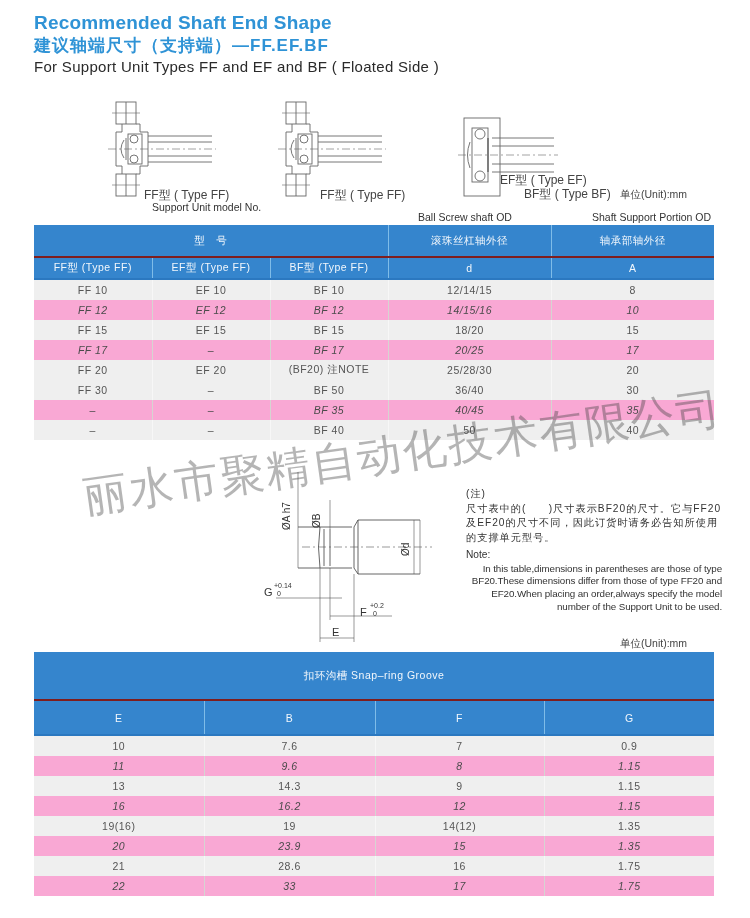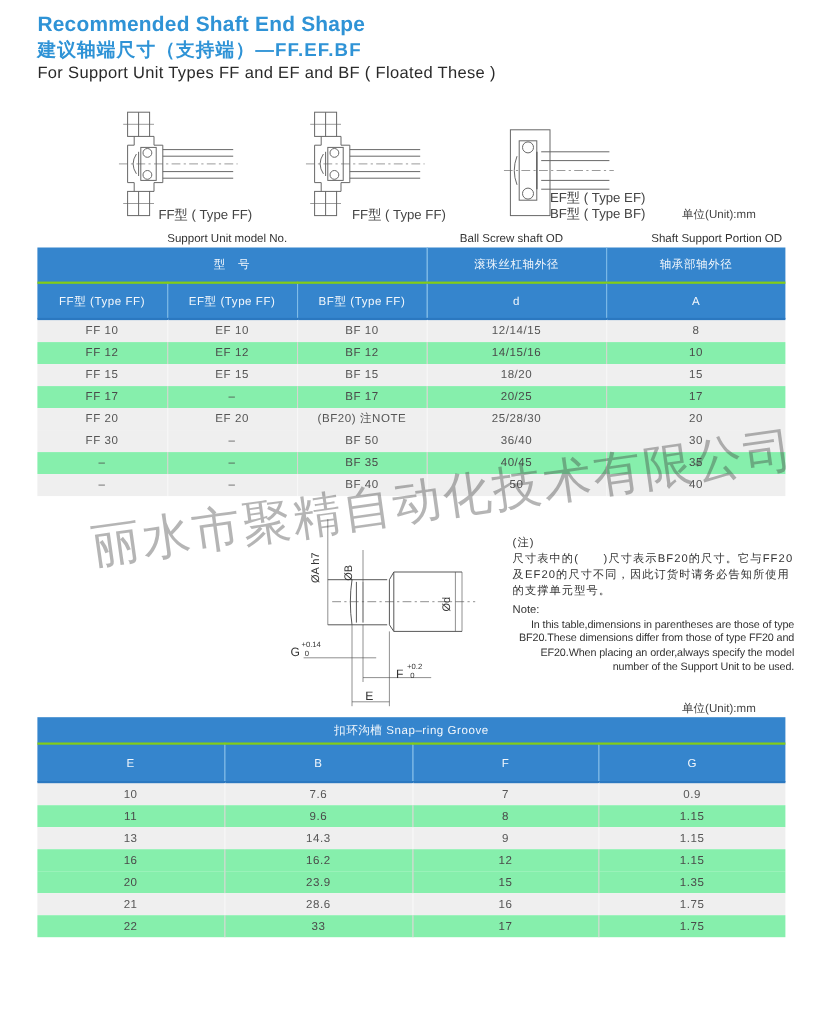--- a/index.html
+++ b/index.html
@@ -12,42 +12,42 @@
 
   .diagram-label { font-size: 12px; color: #444; white-space: nowrap; }
   .unit { font-size: 10.5px; color: #444; white-space: nowrap; }
   .caption { font-size: 10.5px; color: #333; white-space: nowrap; }
 
   table.spec { position: absolute; border-collapse: collapse; table-layout: fixed; }
   table.spec td { text-align: center; padding: 0; font-size: 10.5px; letter-spacing: 0.5px; }
   table.spec tr.hdr td { background: #3585cd; color: #f2f7fc; border-left: 1.5px solid #7fbce8; border-right: 1.5px solid #7fbce8; }
   table.spec tr.hdr td:first-child { border-left: none; }
   table.spec tr.hdr td:last-child { border-right: none; }
-  table.spec tr.hdr1 td { border-bottom: 2px solid #84cc16; }
+  table.spec tr.hdr1 td { border-bottom: 2px solid #7f1d1d; }
   table.spec tr.hdr2 td { border-bottom: 2px solid #2b78c0; }
   table.spec tr.row td { height: 20px; color: #555; border-left: 1.5px solid #f7f7f7; }
   table.spec tr.row td:first-child { border-left: none; }
   table.spec tr.row.odd td { background: #efefef; }
-  table.spec tr.row.even td { background: #86efac; color: #4a4a4a; border-left-color: #d6d4d1; }
+  table.spec tr.row.even td { background: #f9a8d4; color: #4a4a4a; border-left-color: #d6d4d1; font-style: italic; }
 
   .note { left: 466px; top: 487px; width: 256px; font-size: 10.2px; color: #333; line-height: 14.5px; }
   .note .cn { letter-spacing: 1px; }
   .note .en-h { margin-top: 3px; }
   .note .en { font-size: 9.8px; line-height: 12.8px; letter-spacing: -0.1px; text-align: right; }
 
   .watermark { left: 88px; top: 468px; font-size: 44px; color: rgba(60,60,60,0.38);
                transform: rotate(-8deg); transform-origin: left bottom; white-space: nowrap;
                font-weight: 300; letter-spacing: 2px; pointer-events: none; }
 </style>
 </head>
 <body>
 
 <div class="abs title-en">Recommended Shaft End Shape</div>
 <div class="abs title-cn">建议轴端尺寸（支持端）—FF.EF.BF</div>
-<div class="abs subtitle">For Support Unit Types FF and EF and BF ( Floated These )</div>
+<div class="abs subtitle">For Support Unit Types FF and EF and BF ( Floated Side )</div>
 
 <svg class="abs" style="left:108px;top:96px" width="110" height="106" fill="none" stroke="#666" stroke-width="0.9">
   <rect x="8" y="6" width="20" height="22"></rect>
     <rect x="8" y="78" width="20" height="22"></rect>
   <line x1="18" y1="6" x2="18" y2="28"></line>
     <line x1="18" y1="78" x2="18" y2="100"></line>
   <line x1="4" y1="17" x2="32" y2="17" stroke-width="0.6"></line>
     <line x1="4" y1="89" x2="32" y2="89" stroke-width="0.6"></line>
   <polyline points="14,28 14,36 8,36 8,70 14,70 14,78"></polyline>
   <polyline points="28,28 32,28 32,36 40,36 40,70 32,70 32,78 28,78"></polyline>
@@ -93,42 +93,42 @@
     <circle cx="22" cy="64" r="5"></circle>
   <path d="M12 30 Q7 43 12 56"></path>
     <line x1="30" y1="26" x2="30" y2="60" stroke-width="1.4"></line>
   <line x1="34" y1="26" x2="96" y2="26"></line>
     <line x1="34" y1="34" x2="96" y2="34"></line>
   <line x1="34" y1="52" x2="96" y2="52"></line>
     <line x1="34" y1="60" x2="96" y2="60"></line>
   <line x1="0" y1="43" x2="100" y2="43" stroke-dasharray="8 3 2 3" stroke-width="0.6"></line>
 </svg>
 <div class="abs diagram-label" style="left:500px;top:172px">EF型 ( Type EF)</div>
-<div class="abs diagram-label" style="left:500px;top:186px">BF型 ( Type BF)</div>
+<div class="abs diagram-label" style="left:524px;top:186px">BF型 ( Type BF)</div>
 <div class="abs unit" style="left:620px;top:188px">单位(Unit):mm</div>
 
-<div class="abs caption" style="left:152px;top:211px">Support Unit model No.</div>
+<div class="abs caption" style="left:152px;top:201px">Support Unit model No.</div>
 <div class="abs caption" style="left:418px;top:211px">Ball Screw shaft OD</div>
 <div class="abs caption" style="left:592px;top:211px">Shaft Support Portion OD</div>
 
 <table class="spec" style="left:34px;top:225px;width:680px">
   <colgroup>
       <col style="width:118px">
       <col style="width:118px">
       <col style="width:118px">
       <col style="width:163px">
       <col style="width:163px">
     </colgroup>
   <tbody>
       <tr class="hdr hdr1" style="height:32px">
     <td colspan="3">型　号</td>
     <td>滚珠丝杠轴外径</td>
     <td>轴承部轴外径</td>
   </tr>
-  <tr class="hdr hdr2" style="height:33px">
+  <tr class="hdr hdr2" style="height:22px">
     <td>FF型 (Type FF)</td>
     <td>EF型 (Type FF)</td>
     <td>BF型 (Type FF)</td>
     <td>d</td>
     <td>A</td>
   </tr>
   <tr class="row odd">
         <td>FF 10</td>
         <td>EF 10</td>
         <td>BF 10</td>
@@ -234,21 +234,21 @@
 <div class="abs unit" style="left:620px;top:637px">单位(Unit):mm</div>
 
 <table class="spec" style="left:34px;top:652px;width:680px">
   <colgroup>
       <col style="width:170px">
       <col style="width:171px">
       <col style="width:169px">
       <col style="width:170px">
     </colgroup>
   <tbody>
-      <tr class="hdr hdr1" style="height:24px">
+      <tr class="hdr hdr1" style="height:48px">
     <td colspan="4">扣环沟槽  Snap–ring Groove</td>
   </tr>
   <tr class="hdr hdr2" style="height:35px">
     <td>E</td>
     <td>B</td>
     <td>F</td>
     <td>G</td>
   </tr>
   <tr class="row odd">
         <td>10</td>
@@ -267,20 +267,26 @@
         <td>14.3</td>
         <td>9</td>
         <td>1.15</td>
       </tr>
   <tr class="row even">
         <td>16</td>
         <td>16.2</td>
         <td>12</td>
         <td>1.15</td>
       </tr>
+  <tr class="row odd">
+        <td>19(16)</td>
+        <td>19</td>
+        <td>14(12)</td>
+        <td>1.35</td>
+      </tr>
   <tr class="row even">
         <td>20</td>
         <td>23.9</td>
         <td>15</td>
         <td>1.35</td>
       </tr>
   <tr class="row odd">
         <td>21</td>
         <td>28.6</td>
         <td>16</td>

